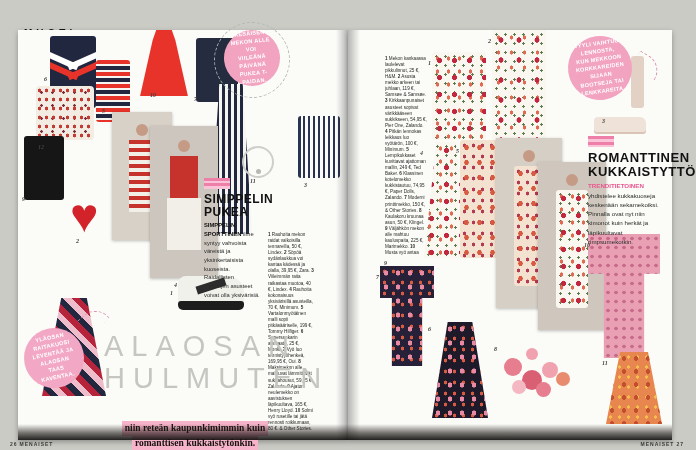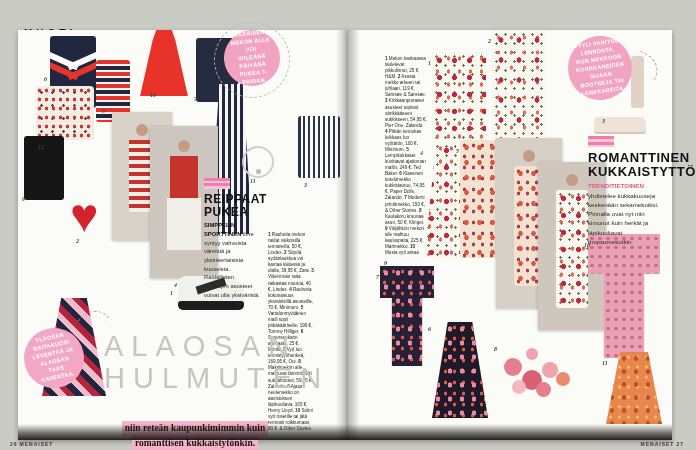--- a/index.html
+++ b/index.html
@@ -141,21 +141,21 @@
 
     <div class="dashed-ring" style="left:196px;top:-8px;width:74px;height:74px;"></div>
     <div class="tip-circle" style="left:206px;top:0px;width:56px;height:56px;transform:rotate(-6deg);">KESÄISEN MEKON ALLE VOI VIILEÄNÄ PÄIVÄNÄ PUKEA T-PAIDAN.</div>
 
     <div class="tip-circle" style="left:6px;top:298px;width:60px;height:60px;transform:rotate(-12deg);background:#f2a8c4;">YLÄOSAN RAITAKUOSI LEVENTÄÄ JA ALAOSAN TAAS KAVENTAA.</div>
     <div class="arrow-curve" style="left:62px;top:280px;transform:rotate(-40deg);"></div>
 
     <div style="position:absolute;left:186px;top:148px;width:56px;">
       <div class="flag"></div>
       <div class="sec-title">
-        <div>REIPPAAT</div>
+        <div>SIMPPELIN</div>
         <div>PUKEA</div>
       </div>
       <div class="sec-body">
         <span class="lead-black">SIMPPELIN SPORTTINEN</span>
         <span>ilme syntyy vahvoista väreistä ja yksinkertaisista kuoseista. Raidallisten mekkojen asusteet voivat olla yksivärisiä.</span>
       </div>
     </div>
 
     <div class="credits" style="left:250px;top:202px;width:46px;height:198px;">
       

